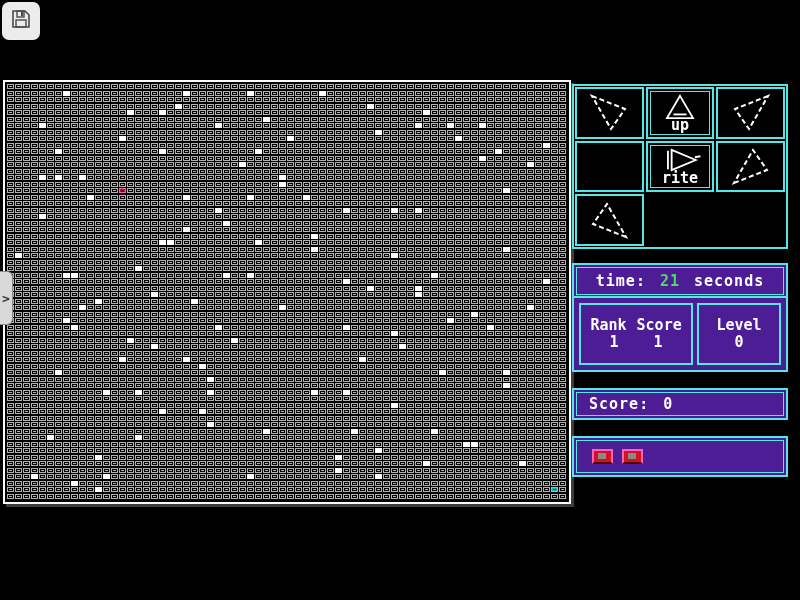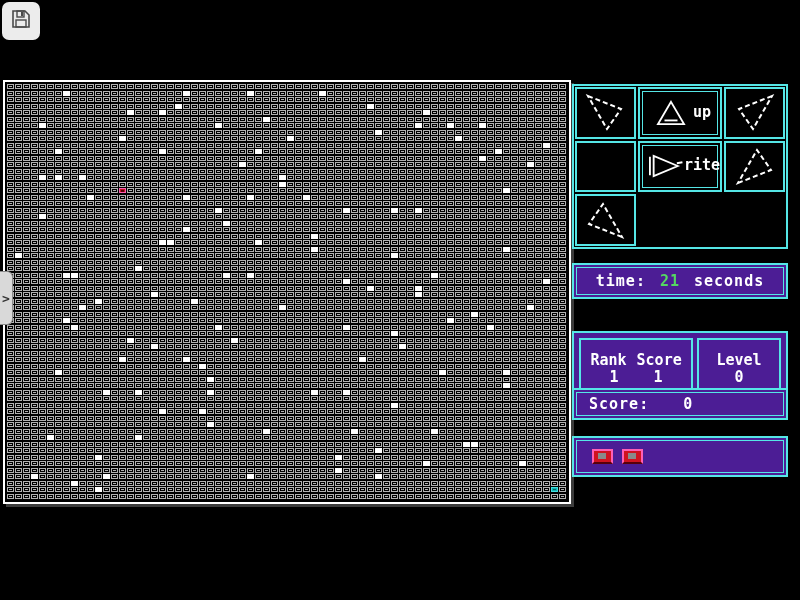--- a/index.html
+++ b/index.html
@@ -27,43 +27,43 @@
   
   .side-tab{position:absolute;left:0;top:271px;width:12px;height:52px;background:#d9d9d9;
             border:1px solid #8a8a8a;border-left:none;border-radius:0 6px 6px 0;
             display:flex;align-items:center;justify-content:center;
             color:#333;font-weight:bold;font-size:13px;}
 
   
   .pad{position:absolute;left:572px;top:84px;width:216px;height:165px;box-sizing:border-box;
        border:2px solid var(--cyan);background:#000;
        display:grid;grid-template-columns:repeat(3,1fr);grid-template-rows:repeat(3,1fr);}
-  .pad-cell{margin:1px;border:2px solid var(--cyan);display:flex;
+  .pad-cell{margin:1px;border:2px solid var(--cyan);display:flex;flex-direction:column;
             align-items:center;justify-content:center;color:#fff;cursor:pointer;}
   .pad-cell.cardinal{box-shadow:inset 0 0 0 2px #000, inset 0 0 0 3px var(--cyan);}
   .pad-cell.empty{cursor:default;}
   .pad-label{font-size:15px;font-weight:bold;line-height:14px;margin-top:-2px;}
   .pad svg{display:block;}
 
   .frame{position:absolute;left:572px;box-sizing:border-box;width:216px;
          border:2px solid var(--cyan);background:#4c1d95;}
   .frame .inner{position:absolute;left:2px;right:2px;top:2px;bottom:2px;
                 border:1px solid var(--cyan);display:flex;align-items:center;}
   .time-frame{top:263px;height:36px;}
   .time-frame .inner{justify-content:center;gap:14px;}
-  .stats-frame{top:331px;height:76px;}
+  .stats-frame{top:296px;height:76px;}
   .stats-frame .inner{border:none;gap:4px;padding:3px;align-items:stretch;}
   .stat-box{border:2px solid var(--cyan);display:flex;flex-direction:column;
             align-items:center;justify-content:center;color:#fff;
             font-size:15px;font-weight:bold;line-height:17px;}
   .stat-box.rank-level{flex:1.38;}
   .stat-box.errors{flex:1;}
   .rl-values{display:flex;width:80%;justify-content:space-around;}
   .score-frame{top:388px;height:32px;}
-  .score-frame .inner{justify-content:flex-start;gap:34px;padding-left:12px;}
+  .score-frame .inner{justify-content:flex-start;gap:14px;padding-left:12px;}
   .buttons-frame{top:436px;height:41px;}
   .buttons-frame .inner{justify-content:flex-start;gap:9px;padding-left:15px;}
   .panel-text{color:#fff;font-size:15px;font-weight:bold;letter-spacing:1px;white-space:pre;}
   .time-value{color:var(--green);font-size:15px;font-weight:bold;letter-spacing:1px;}
 
   .red-btn{width:21px;height:15px;box-sizing:border-box;background:#cf1320;
            border:2px solid #ff5fb4;border-bottom-color:#58000a;position:relative;cursor:pointer;}
   .red-btn::after{content:"";position:absolute;left:4px;top:2px;width:8px;height:6px;background:#8a8a8a;}
 </style>
 </head>

